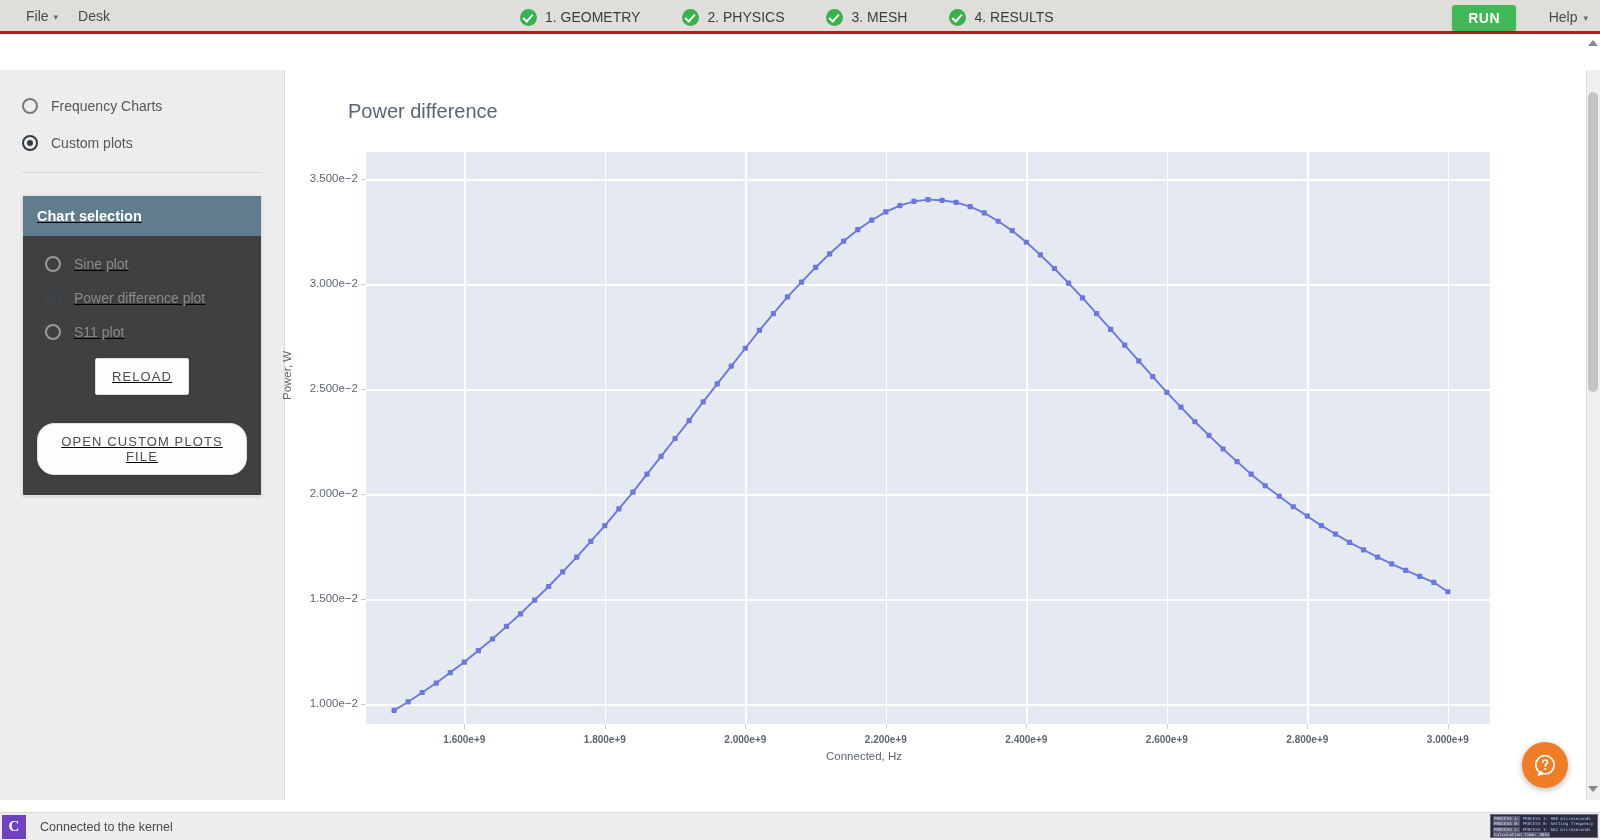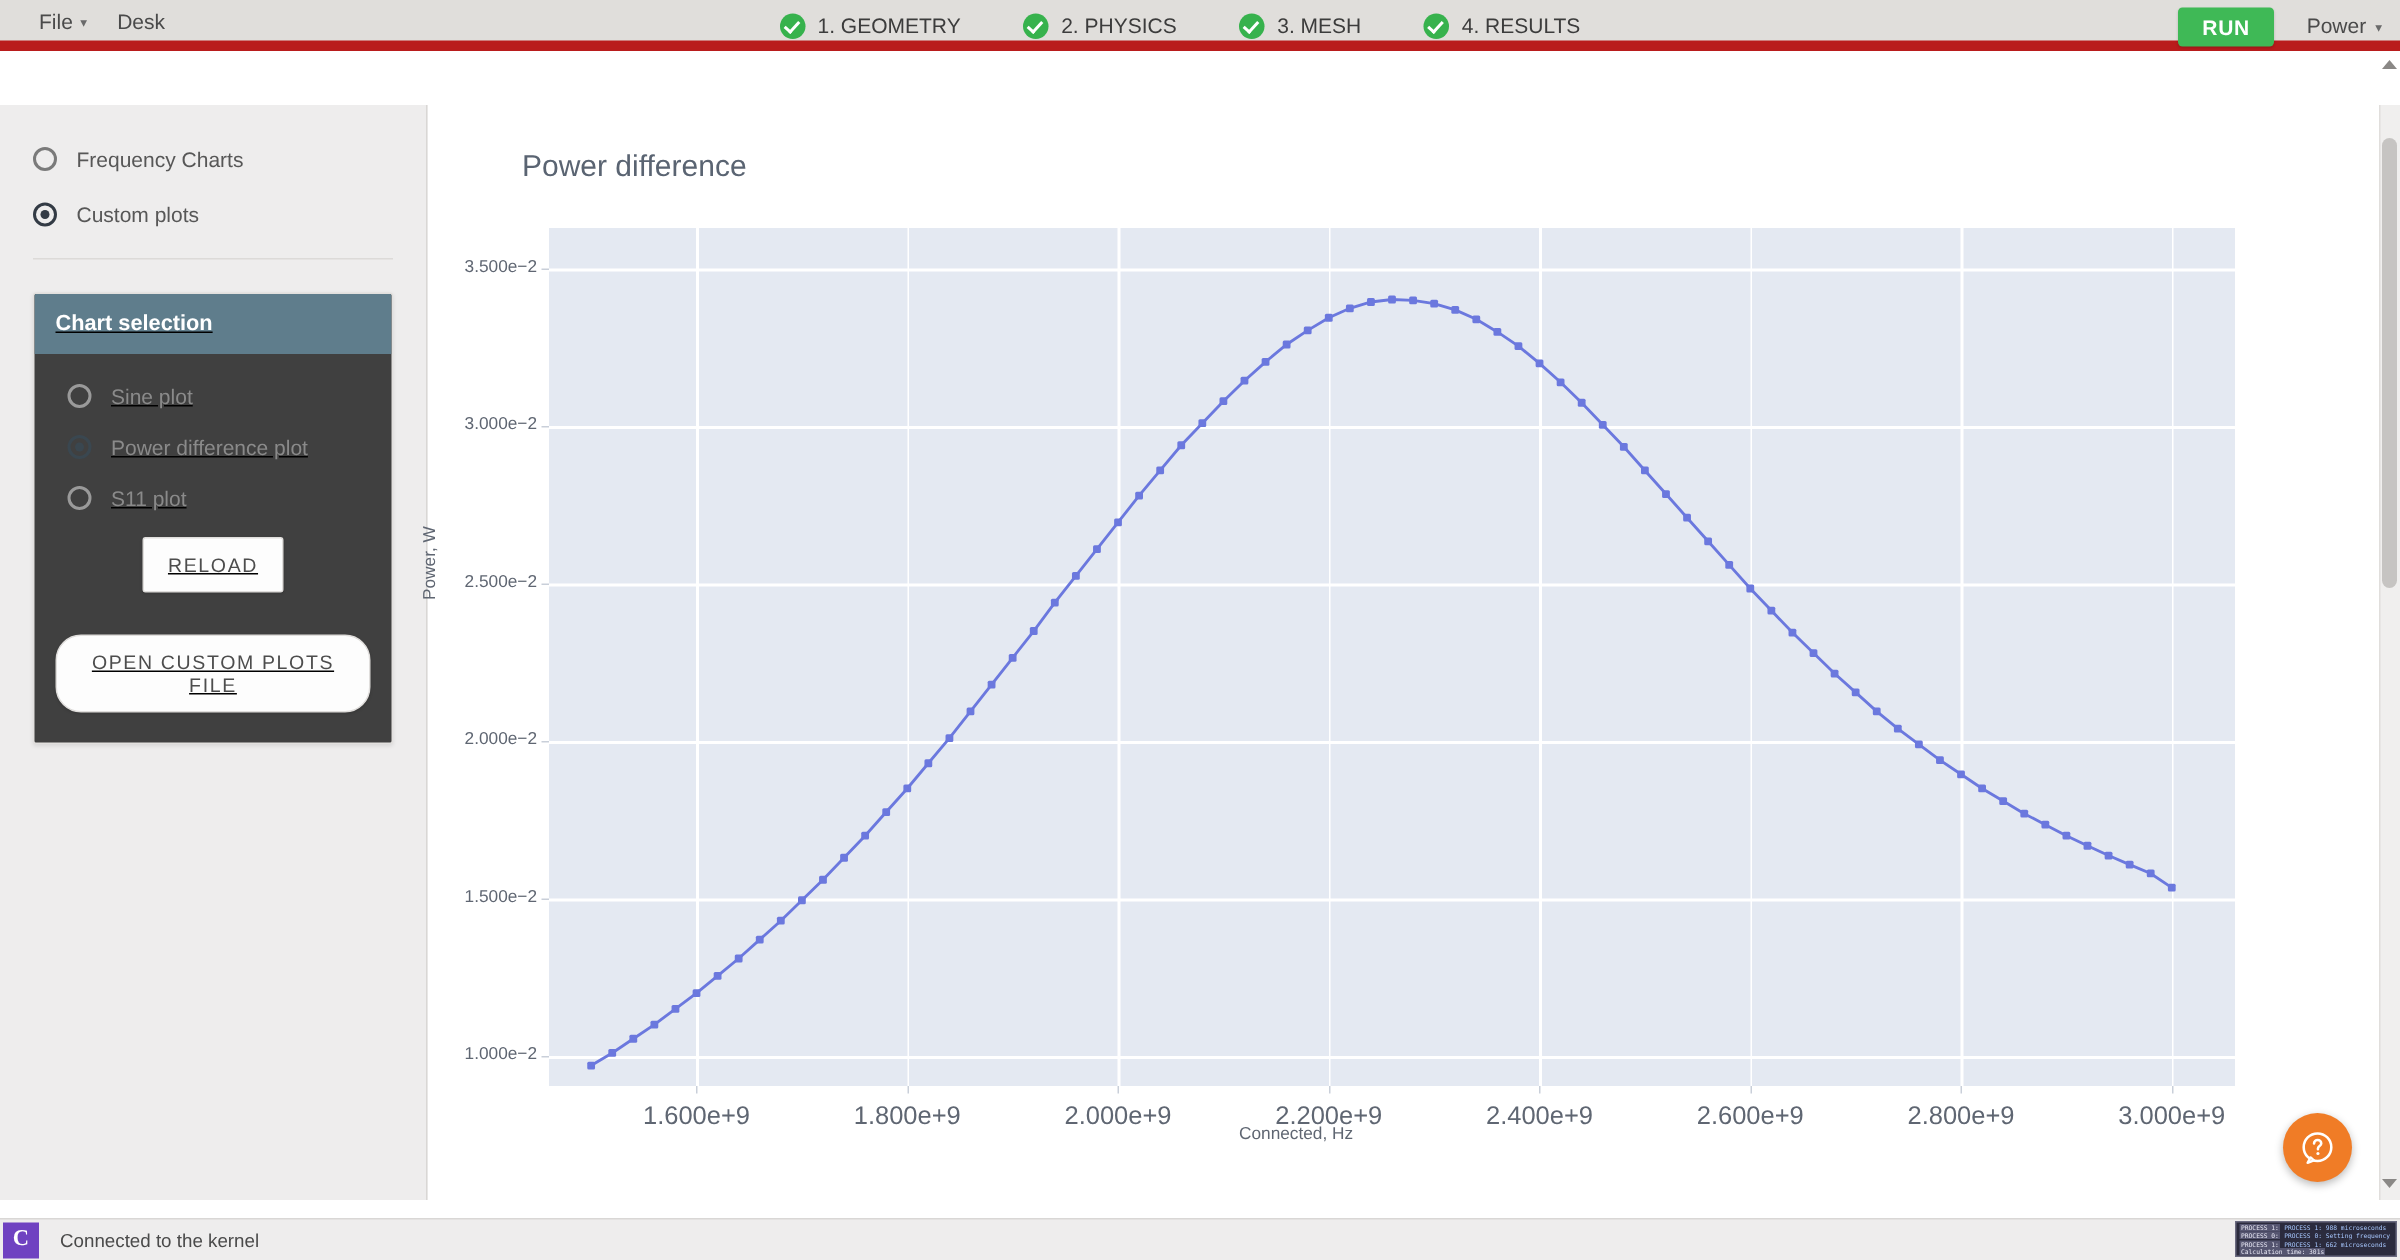--- a/index.html
+++ b/index.html
@@ -8,21 +8,21 @@
     background: #ffffff;
     font-family: "Liberation Sans", sans-serif;
     overflow: hidden;
   }
   #app { position: relative; width: 1600px; height: 840px; background:#ffffff; }
 
   
   .menubar {
     position: absolute; top:0; left:0; width:1600px; height:34px;
     background:#e0dedb;
-    border-bottom:7px solid #b91c1c;
+    border-bottom:3px solid #b91c1c;
     display:flex; align-items:center;
   }
   .menu-item {
     font-size:14px; color:#4a4a4a; padding:0 10px;
     display:flex; align-items:center; gap:5px; height:34px; cursor:pointer;
   }
   .menu-item:first-child { margin-left:16px; }
   .caret { font-size:9px; color:#6a6a6a; transform: translateY(1px); }
 
   .steps { position:absolute; left:520px; top:0; height:34px; display:flex; align-items:center; gap:42px; }
@@ -138,22 +138,22 @@
   }
   .gridline-h { position:absolute; left:0; width:100%; height:1.5px; background:#ffffff; }
   .gridline-v { position:absolute; top:0; height:100%; width:1.5px; background:#ffffff; }
 
   .ytick {
     position:absolute; right:1210px; text-align:right;
     font-size:11.5px; color:#5f6672; white-space:nowrap; width:120px;
     transform: translateY(-7px);
   }
   .xtick {
-    position:absolute; top:660px; font-size:17px; color:#5f6672;
-    white-space:nowrap; transform: translateX(-50%);
+    position:absolute; top:660px; font-size:10px; color:#5f6672;
+    white-space:nowrap; transform: translateX(-50%); font-weight: bold;
   }
   .tickmark { position:absolute; background:#c9cfd9; }
 
   
   .fab {
     position:absolute; right:32px; bottom:52px;
     width:46px; height:46px; border-radius:50%;
     background:#f07c26; box-shadow:0 2px 6px rgba(0,0,0,.28);
     display:flex; align-items:center; justify-content:center; cursor:pointer;
   }
@@ -223,21 +223,21 @@
         <span>3. MESH</span>
       </div>
       <div class="step">
         <span class="check-circle"></span>
         <span>4. RESULTS</span>
       </div>
     </div>
 
     <button class="run-btn">RUN</button>
     <div class="help-menu">
-      <span>Power</span>
+      <span>Help</span>
       <span class="caret">▾</span>
     </div>
   </div>
 
 
   <div class="sidebar">
     <div class="radio-row">
       <span class="radio"></span>
       <span class="radio-label">Frequency Charts</span>
     </div>

